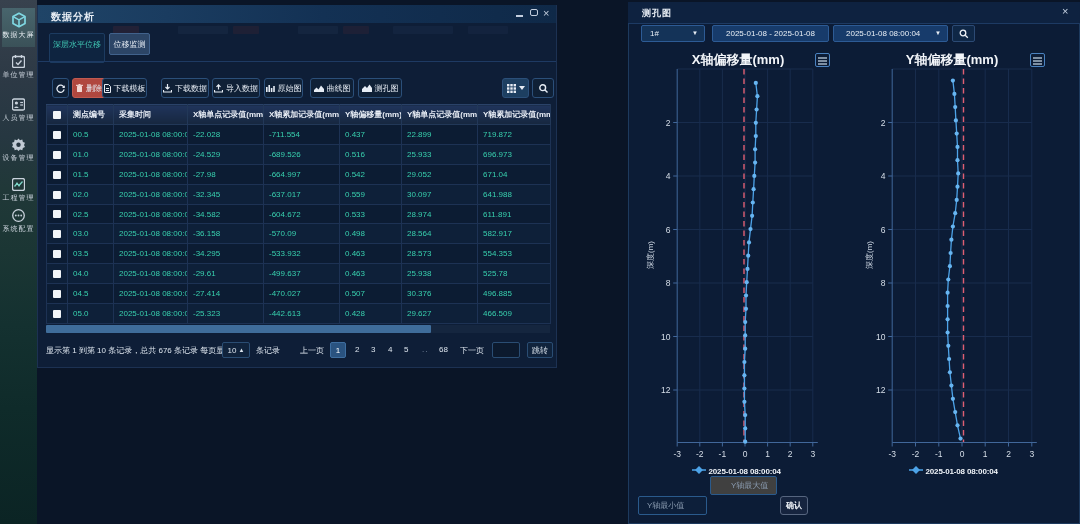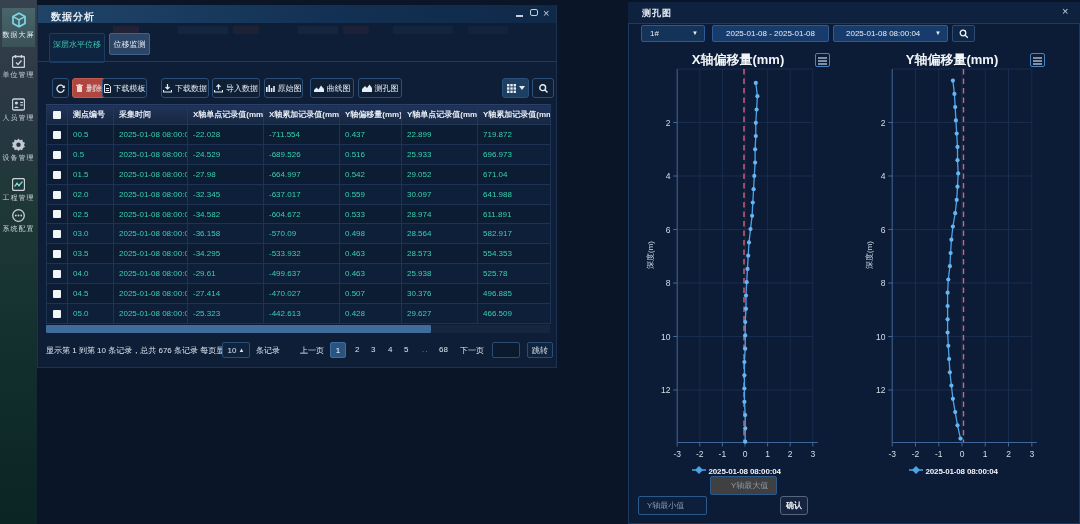--- a/index.html
+++ b/index.html
@@ -227,21 +227,21 @@
               <td>00.5</td>
               <td>2025-01-08 08:00:04</td>
               <td>-22.028</td>
               <td>-711.554</td>
               <td>0.437</td>
               <td>22.899</td>
               <td>719.872</td>
             </tr>
 <tr class="alt">
               <td style="text-align:center;padding:0"><span class="cb"></span></td>
-              <td>0.5</td>
+              <td>01.0</td>
               <td>2025-01-08 08:00:04</td>
               <td>-24.529</td>
               <td>-689.526</td>
               <td>0.516</td>
               <td>25.933</td>
               <td>696.973</td>
             </tr>
 <tr>
               <td style="text-align:center;padding:0"><span class="cb"></span></td>
               <td>01.5</td>

